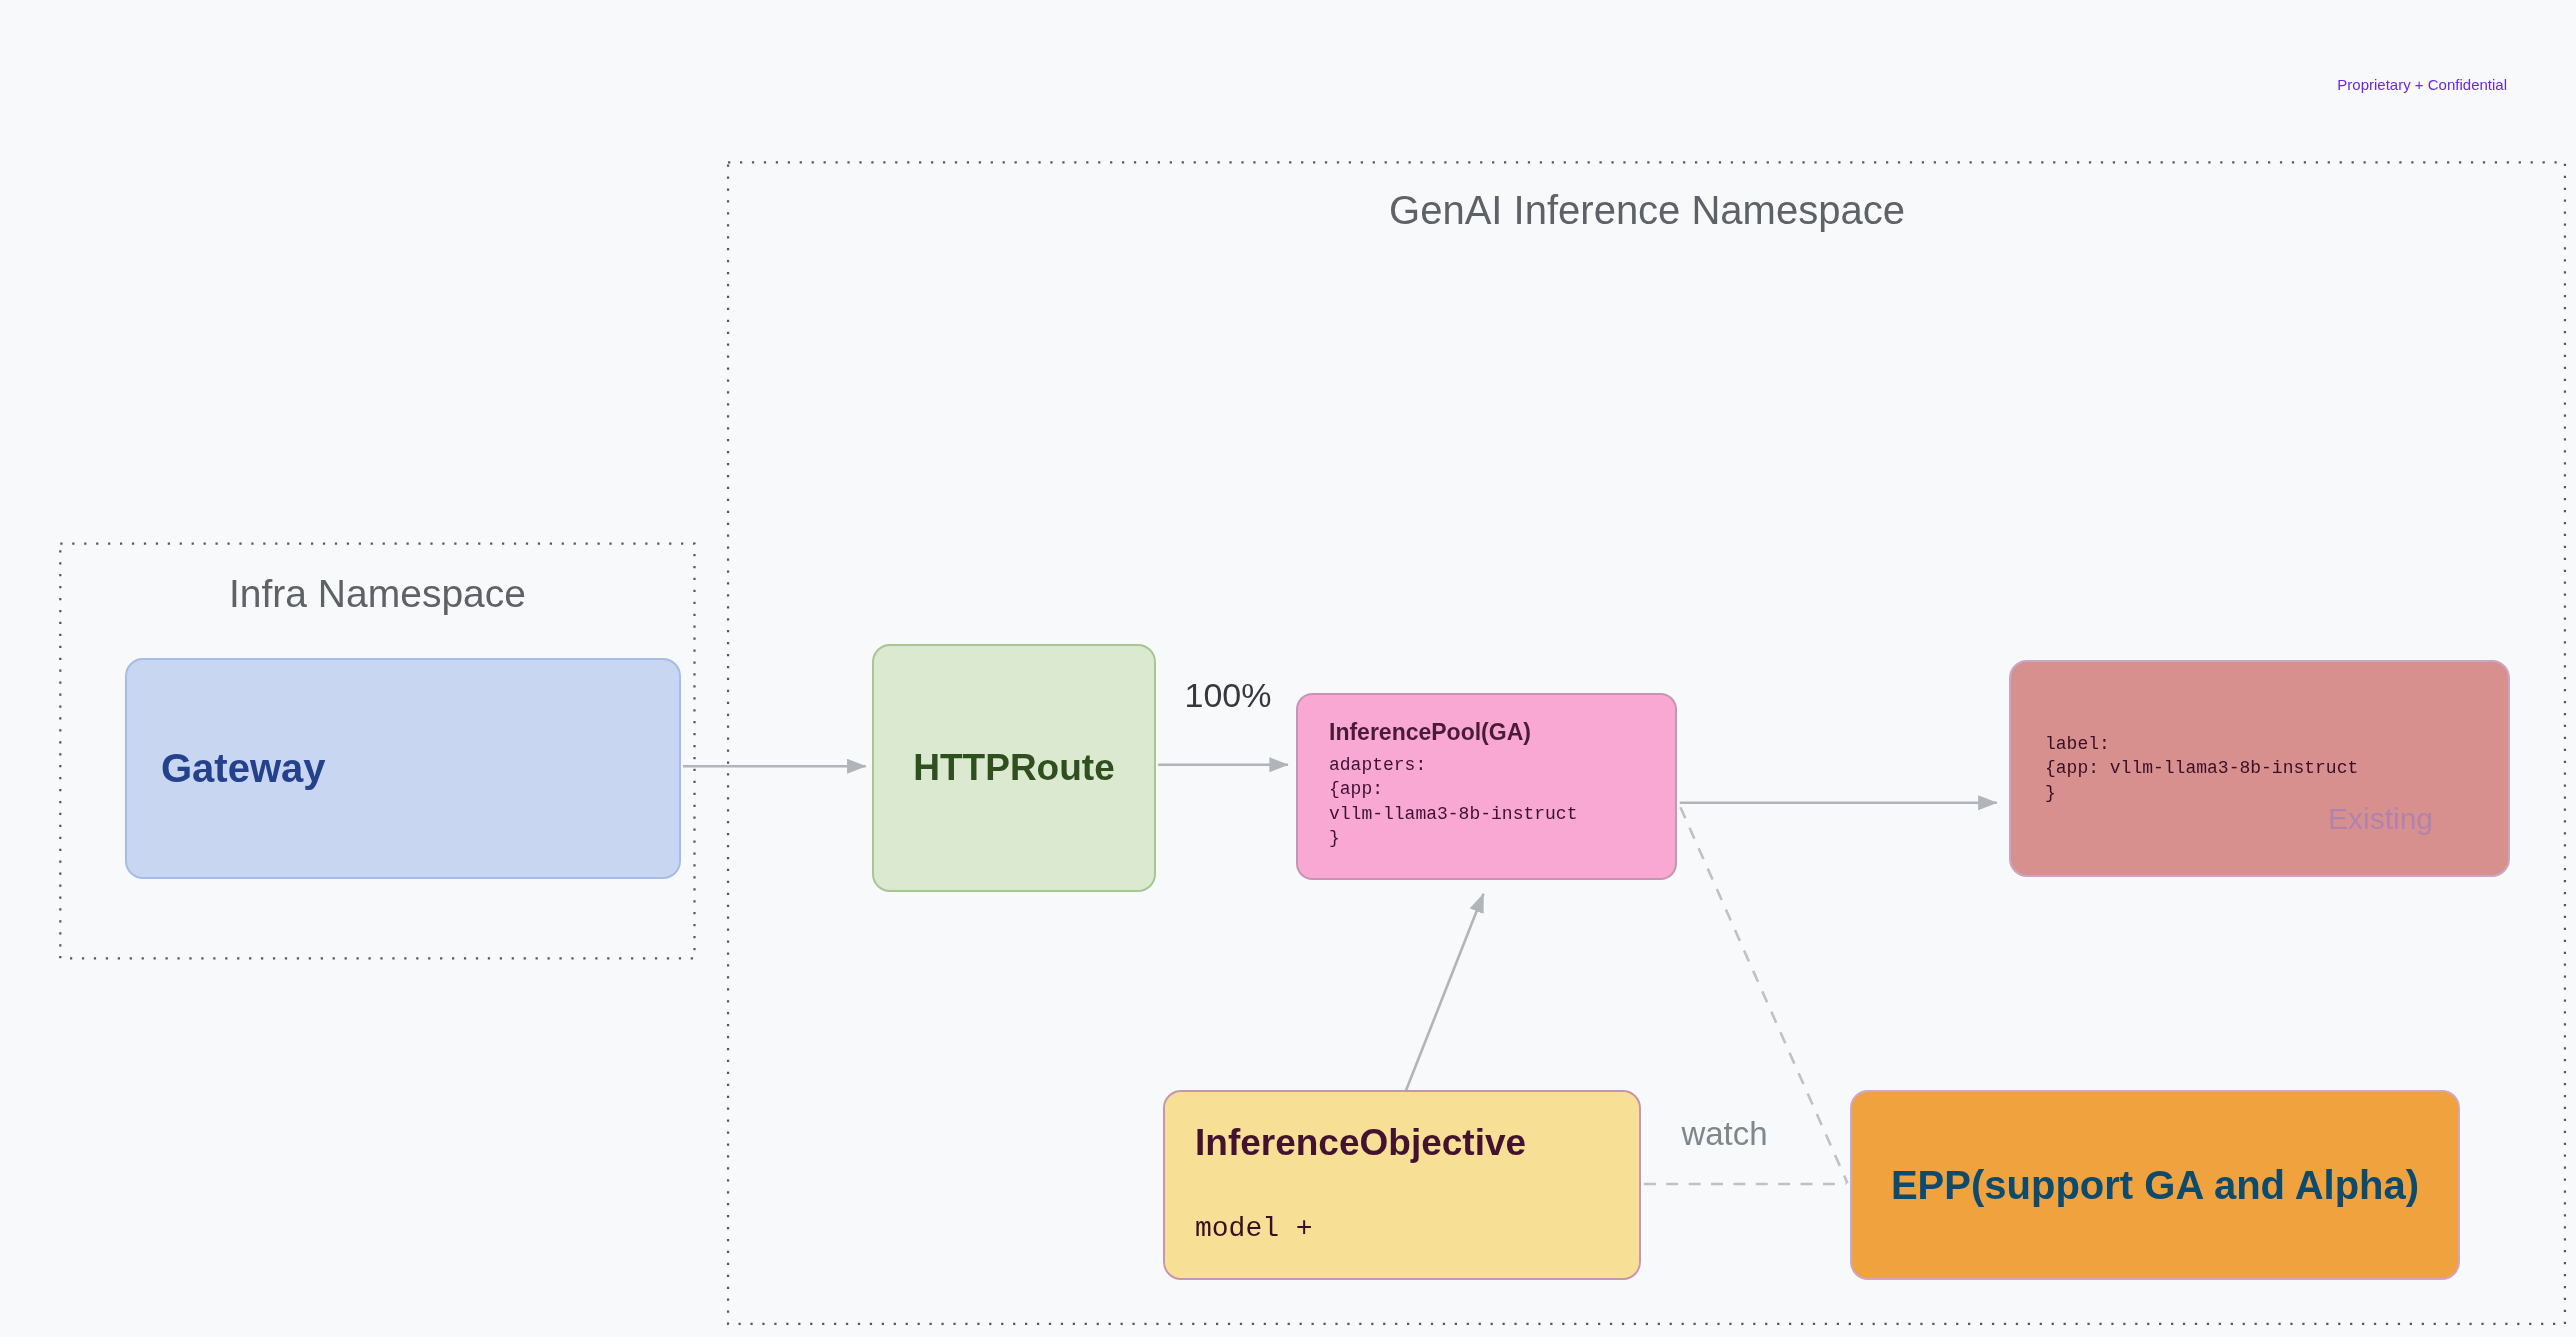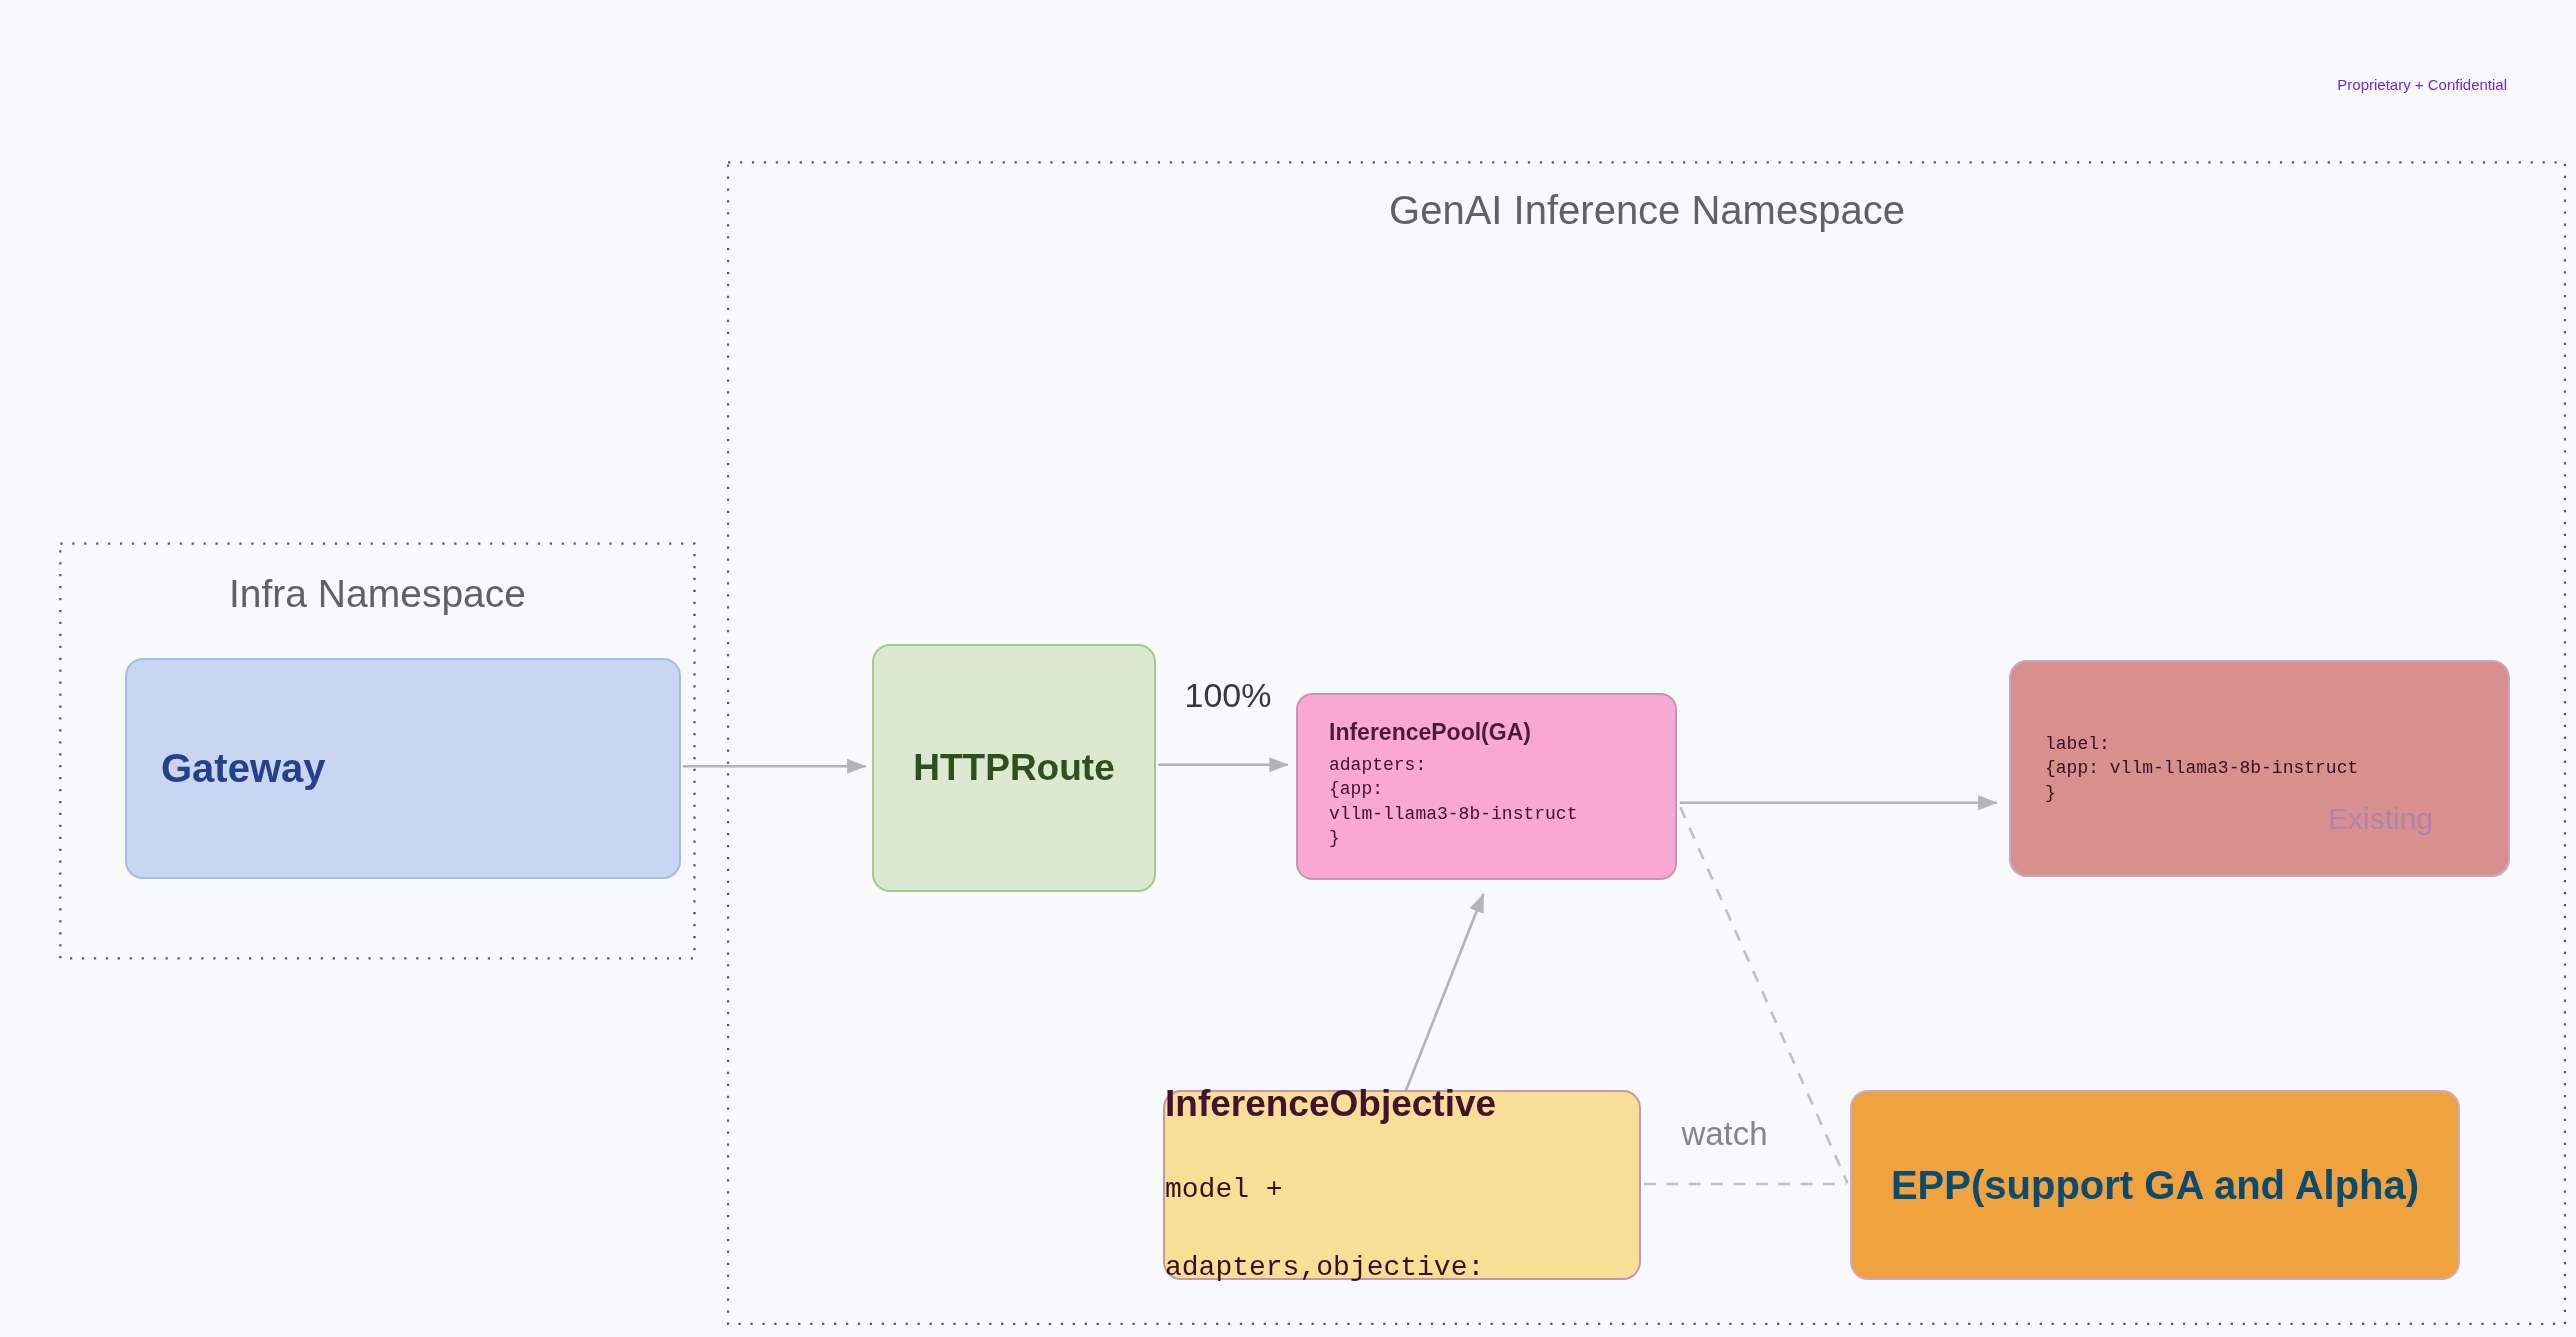--- a/index.html
+++ b/index.html
@@ -70,20 +70,21 @@
   .node.pods .title { font-size: 39px; color: #431230; margin-bottom: 7.5px; }
   .node.pods .code  { font-size: 18px; line-height: 24.6px; color: #390e27; }
   .badge-existing {
     position: absolute; right: 75px; bottom: 39px;
     font-size: 30px; color: #b083ae; font-weight: normal;
   }
 
   .node.objective {
     left: 1163px; top: 1090px; width: 478px; height: 190px;
     background: #f8df96; border: 2.2px solid #c795b2;
+    padding-left: 30px;
   }
   .node.objective .title { font-size: 37px; color: #431230; margin-bottom: 6px; }
   .node.objective .code  { font-size: 28px; line-height: 39px; color: #390e27; margin-top: 39px; }
 
   .node.epp {
     left: 1850px; top: 1090px; width: 610px; height: 190px;
     background: #f0a23e; border: 2.2px solid #cfa6c3;
     align-items: center;
   }
   .node.epp .title { font-size: 40px; color: #0c4a6e; }
@@ -139,21 +140,20 @@
 <div class="node pods">
   <div class="code">label:</div>
   <div class="code">{app: vllm-llama3-8b-instruct</div>
   <div class="code">}</div>
   <div class="badge-existing">Existing</div>
 </div>
 
 <div class="node objective">
   <div class="title">InferenceObjective</div>
   <div class="code">model +</div>
-  <div class="code">adapters,objective:</div>
 </div>
 
 <div class="node epp">
   <div class="title">EPP(support GA and Alpha)</div>
 </div>
 
 <div class="edge-label pct">100%</div>
 <div class="edge-label watch">watch</div>
 
 

